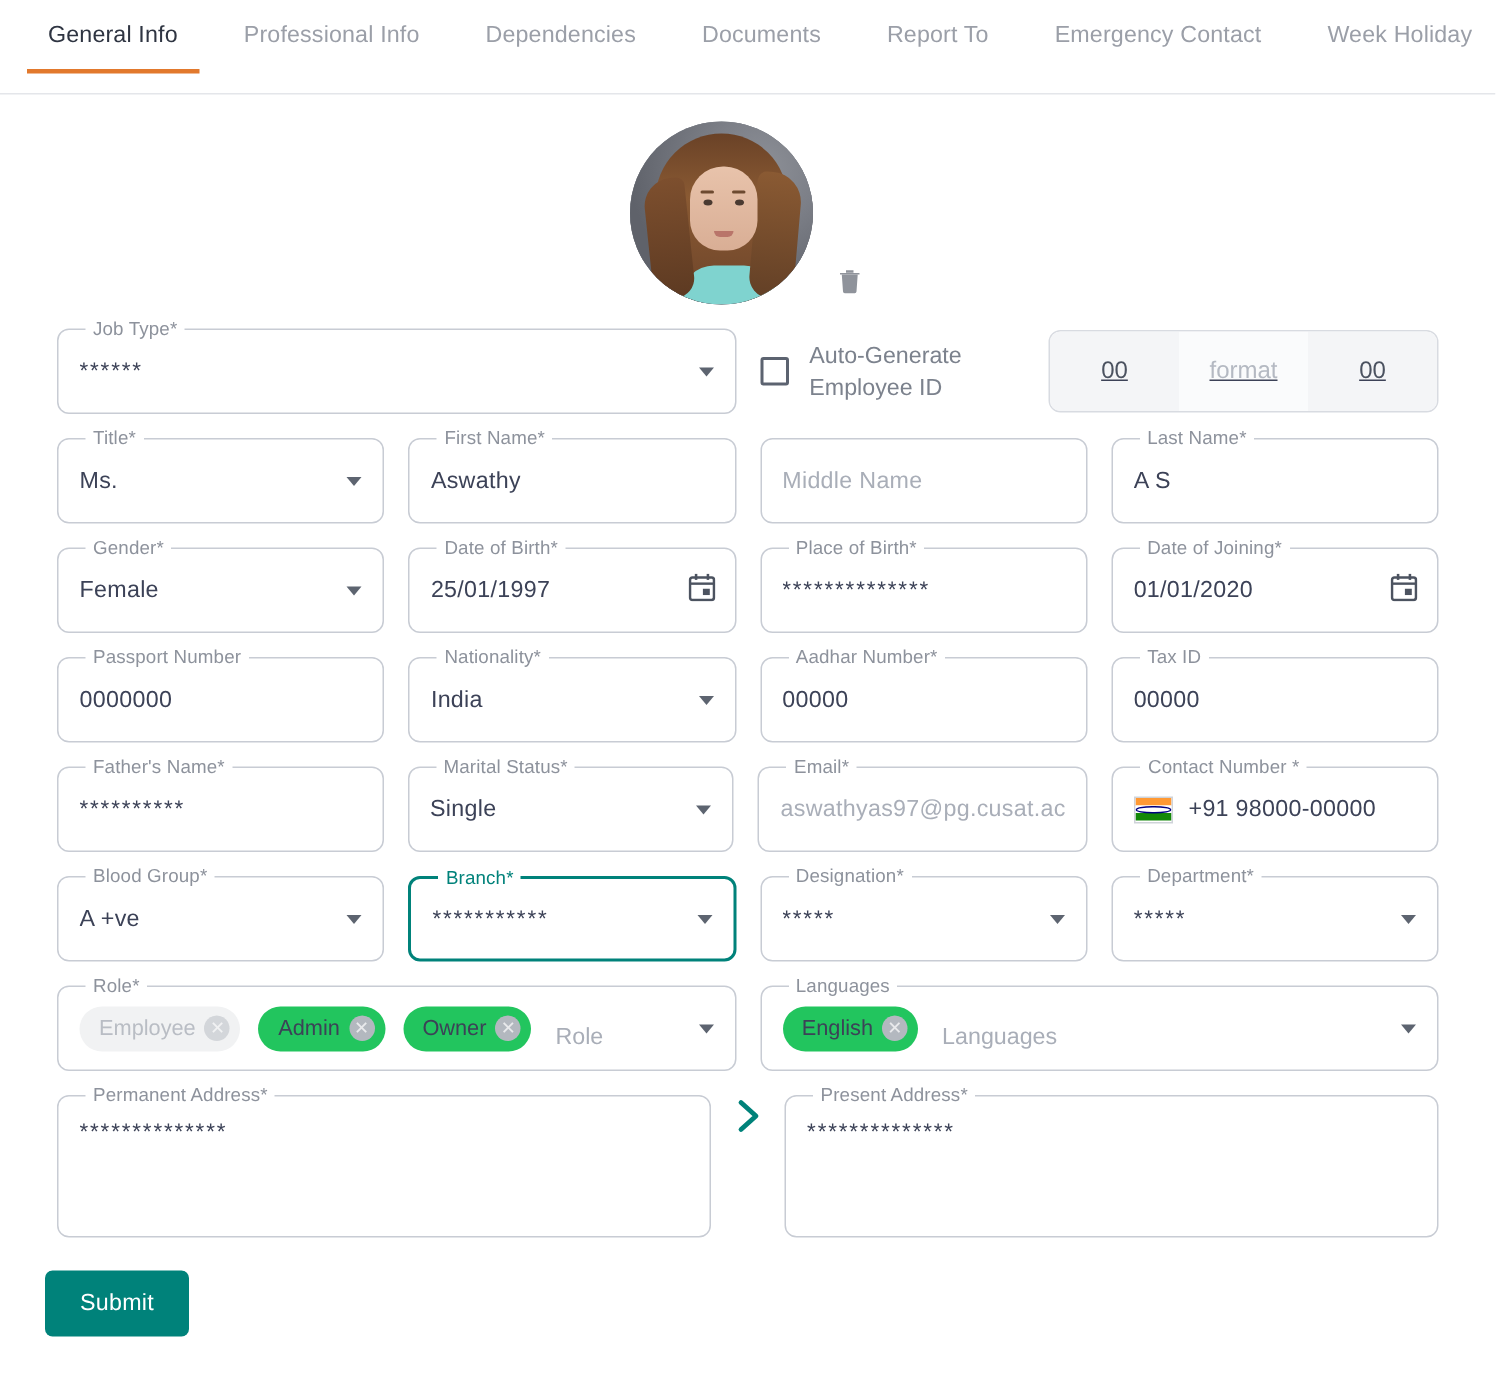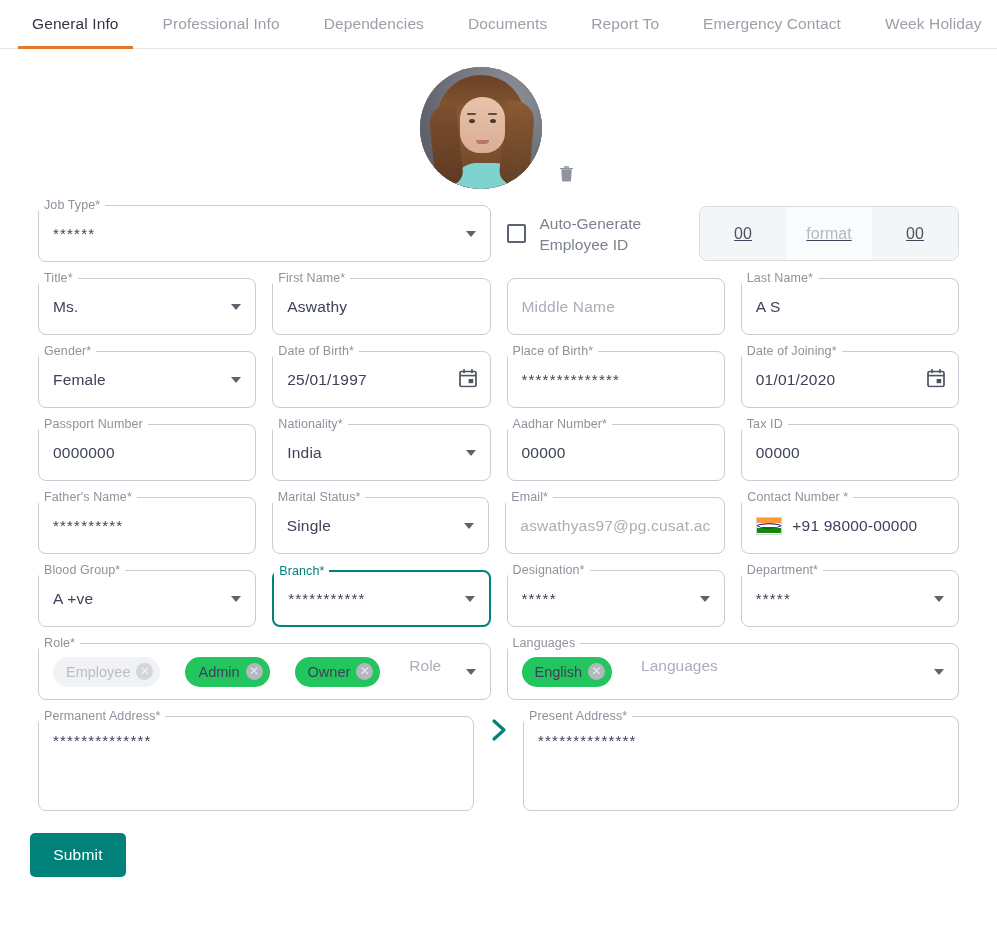--- a/index.html
+++ b/index.html
@@ -8,21 +8,21 @@
     width: 997px; height: 928px;
     background: #ffffff;
     font-family: "Liberation Sans", sans-serif;
     color: #3c4257;
     overflow: hidden;
   }
 
   
   .tabbar {
     position: relative;
-    height: 49px;
+    height: 63px;
     display: flex;
     align-items: flex-start;
     padding: 0 0 0 10px;
     border-bottom: 1px solid #e4e6ea;
   }
   .tab {
     position: relative;
     height: 48px;
     display: flex;
     align-items: center;
@@ -153,21 +153,21 @@
     border: 1px solid #c8ccd4;
     border-radius: 8px;
     display: flex;
     align-items: center;
     padding: 0 14px;
     background: #fff;
   }
   .fieldbox.focused { border: 2px solid var(--accent-teal); }
   .flabel {
     position: absolute;
-    top: -8px; left: 0;
+    top: -8px; left: 18px;
     padding: 0 5px;
     background: #fff;
     font-size: 12.5px;
     color: #8d929c;
     letter-spacing: .1px;
     line-height: 14px;
     white-space: nowrap;
   }
   .fieldbox.focused .flabel { color: var(--accent-teal); }
   .fvalue {
@@ -233,21 +233,21 @@
     flex: 1;
     display: flex; align-items: center; justify-content: center;
     font-size: 16px;
     color: #4b5260;
     background: #f4f5f7;
     cursor: pointer;
   }
   .idseg.mid { background: #fafbfc; color: #b4b9c2; }
 
   
-  .chips { display: flex; align-items: flex-start; gap: 25px; flex-wrap: nowrap; }
+  .chips { display: flex; align-items: flex-end; gap: 12px; flex-wrap: nowrap; }
   .chip {
     display: inline-flex; align-items: center;
     height: 30px;
     padding: 0 7px 0 13px;
     border-radius: 16px;
     background: #22c55e;
     font-size: 14.5px;
     color: #3c4257;
     white-space: nowrap;
     cursor: pointer;

